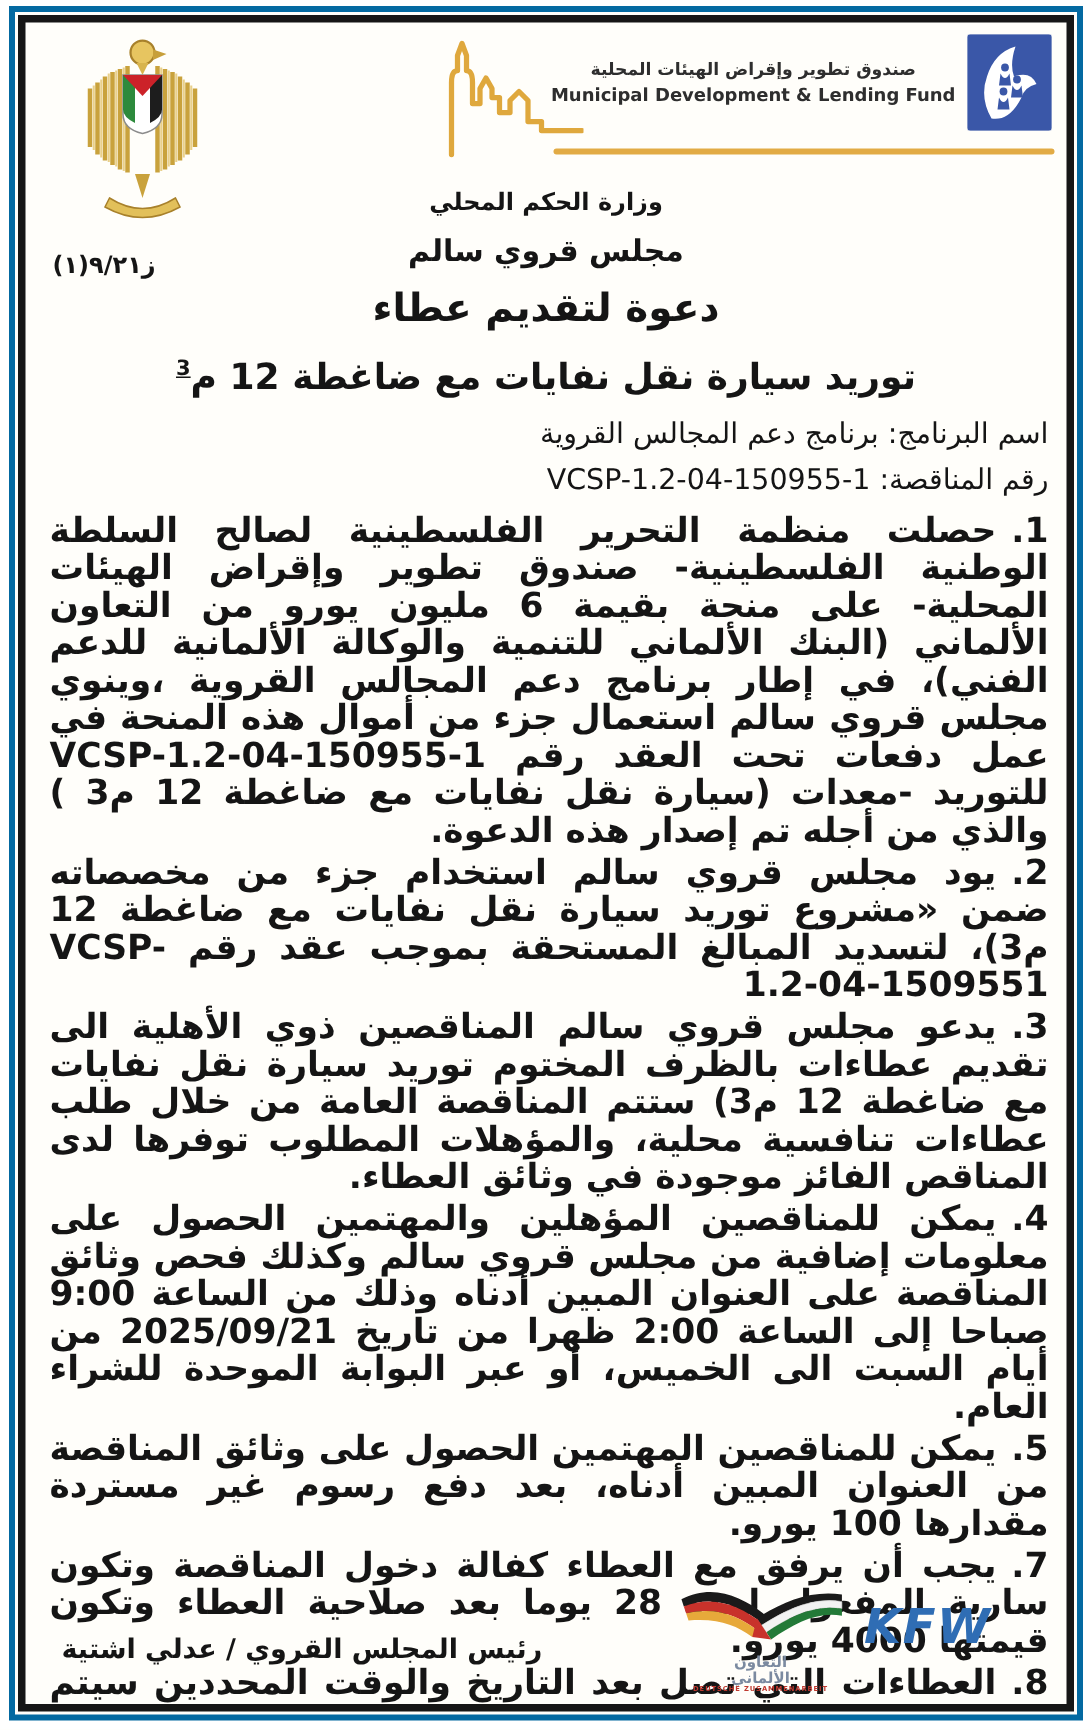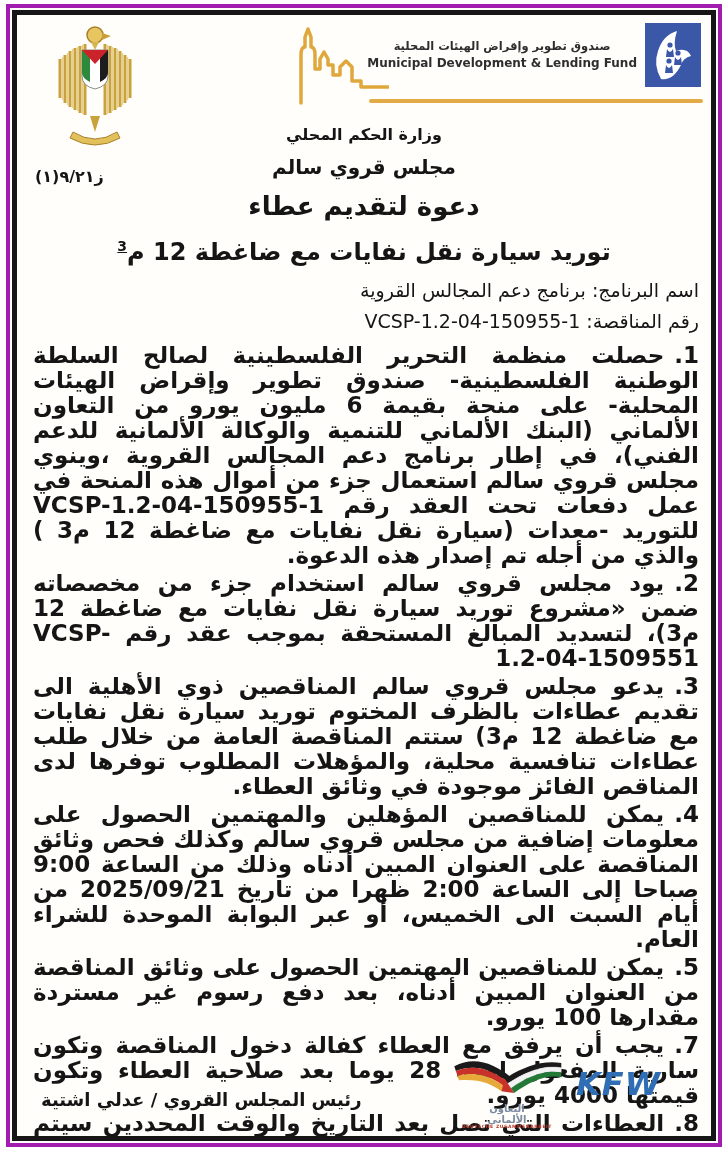--- a/index.html
+++ b/index.html
@@ -2,21 +2,21 @@
 <html lang="ar"><head>
 <meta charset="utf-8">
 <style>
   html,body{margin:0;padding:0;}
   body{
     width:728px;height:1153px;position:relative;background:#ffffff;
     font-family:"DejaVu Sans",sans-serif;color:#151515;overflow:hidden;
   }
   .page{
     position:absolute;left:6px;top:4px;right:6px;bottom:6px;
-    border:4px solid #a21caf;padding:2px;background:#fffefa;box-sizing:border-box;
+    border:4px solid #0369a1;padding:2px;background:#fffefa;box-sizing:border-box;
   }
   .frame{
     position:relative;width:100%;height:100%;
     border:5px solid #161616;box-sizing:border-box;overflow:hidden;background:#fffefa;
   }
   
   .header{position:relative;height:100px;}
   .coat{position:absolute;left:26px;top:6px;width:104px;height:134px;}
   .molg-logo{position:absolute;left:272px;top:10px;width:100px;height:82px;}
   .gold-line{position:absolute;left:352px;top:84px;right:8px;height:4px;background:#e2ab45;border-radius:2px;}

